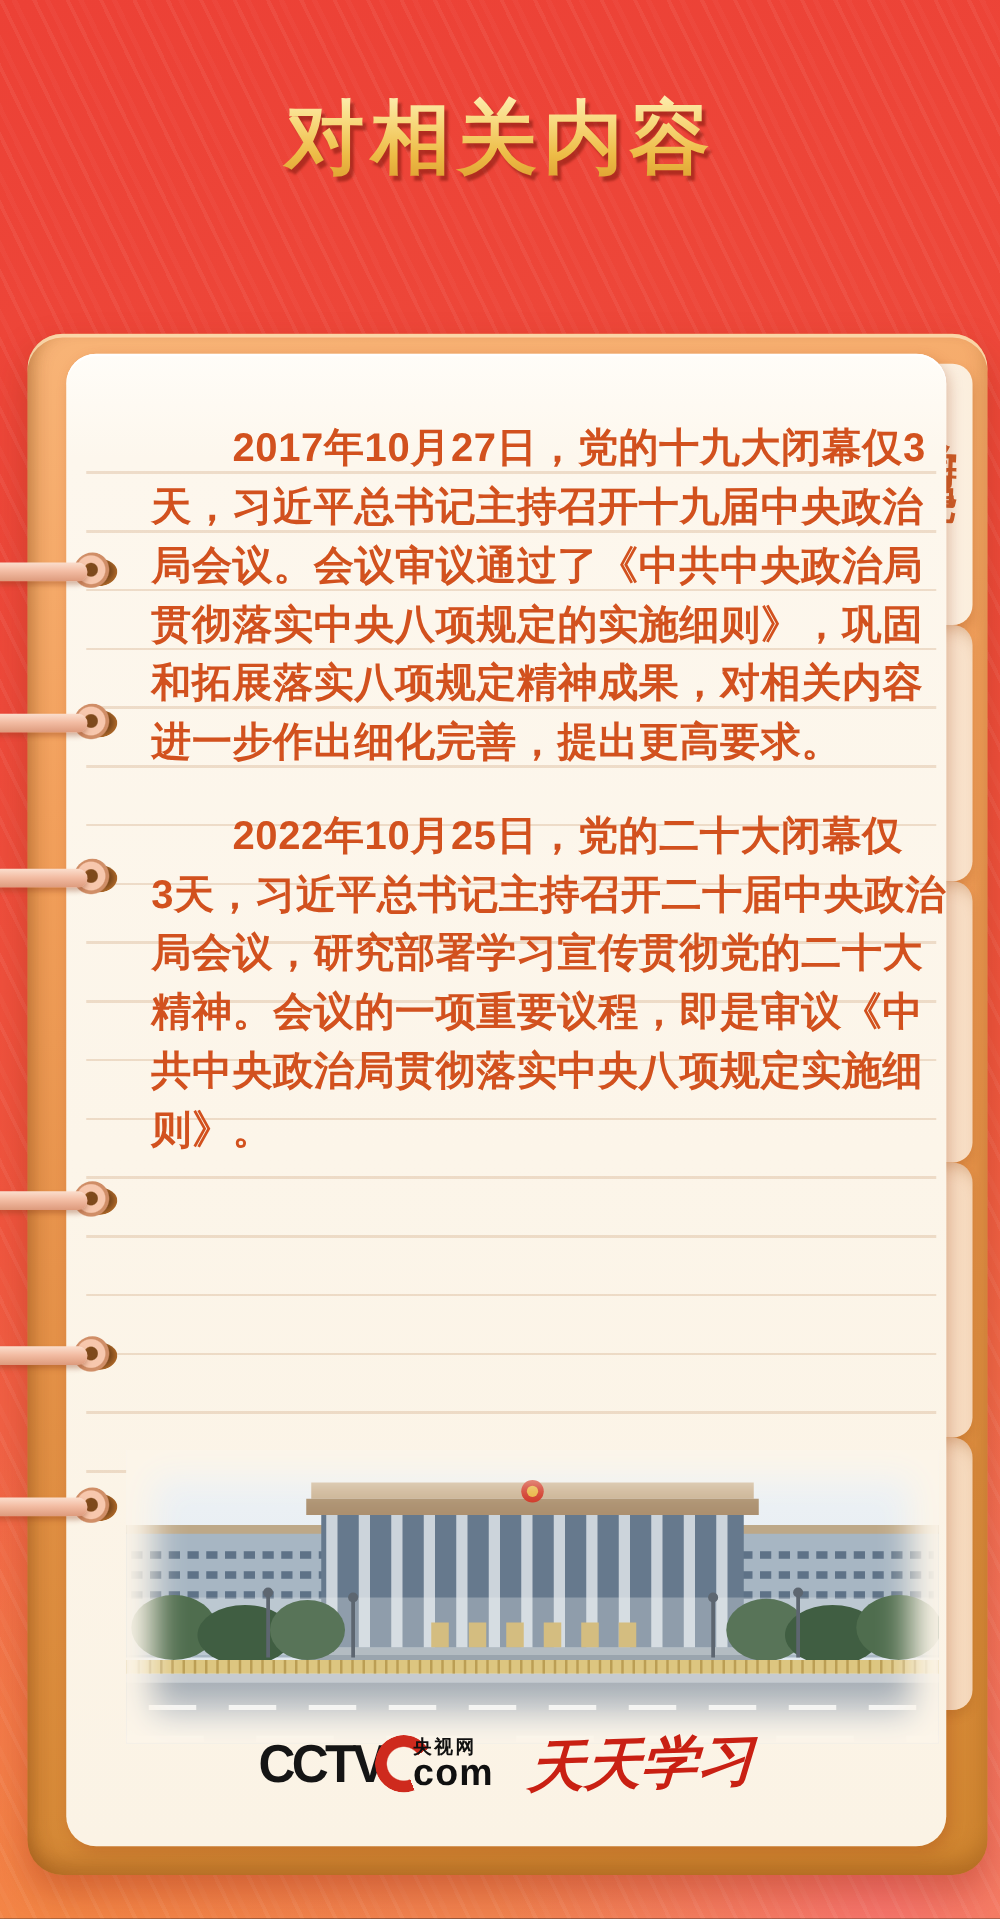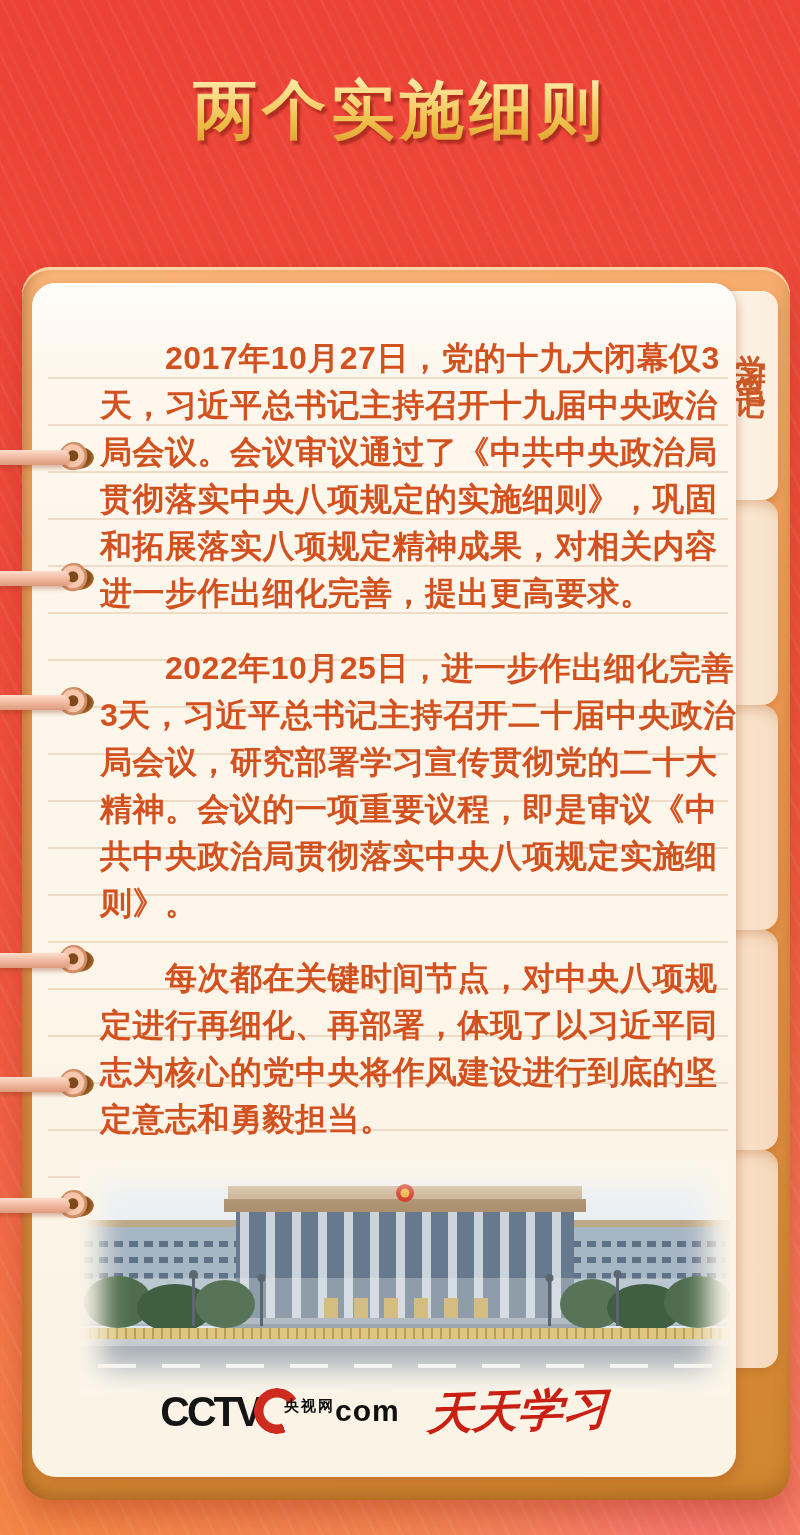--- a/index.html
+++ b/index.html
@@ -27,21 +27,21 @@
       inset 0 -10px 16px rgba(120,60,10,.30), 0 14px 28px rgba(150,40,15,.35);}
   .tab{position:absolute;left:700px;width:78px;border-radius:0 16px 16px 0;z-index:2;
     box-shadow:0 5px 7px rgba(140,70,20,.18), inset 0 12px 14px -10px rgba(170,90,30,.40);}
   .tab1{top:291px;height:209px;background:linear-gradient(90deg,#fdf6ec,#fbeedd);box-shadow:0 6px 9px rgba(140,70,20,.28);}
   .tab2{top:500px;height:205px;background:linear-gradient(90deg,#fcefdf,#f8e0c8);}
   .tab3{top:705px;height:225px;background:linear-gradient(90deg,#fbeBD8,#f7dcc2);background:linear-gradient(90deg,#fbebd8,#f7dcc2);}
   .tab4{top:930px;height:220px;background:linear-gradient(90deg,#fae8d3,#f6d9bd);}
   .tab5{top:1150px;height:218px;background:linear-gradient(90deg,#fae7d1,#f5d8bb);}
   .tab-label{position:absolute;top:38px;right:6px;writing-mode:vertical-rl;
     font-size:31px;font-weight:700;letter-spacing:11px;color:#cb5a26;transform:rotate(2deg);}
-  .paper{position:absolute;left:32px;top:283px;width:704px;height:1194px;border-radius:24px;z-index:3;
+  .paper{position:absolute;left:53px;top:283px;width:704px;height:1194px;border-radius:24px;z-index:3;
     background:linear-gradient(180deg,#fffdf8 0%,#fdf7ed 7%,#fbf3e5 100%);
     box-shadow:3px 4px 10px rgba(160,70,25,.28), inset 0 2px 0 #ffffff;}
   .ruled{position:absolute;left:16px;right:8px;top:49px;height:863px;pointer-events:none;
     background:repeating-linear-gradient(to bottom, rgba(0,0,0,0) 0 45px,
       rgba(203,158,118,.30) 45px 47px);}
   .note-text{position:absolute;left:68px;top:52px;width:648px;}
   .note-text p{margin:0 0 28px;white-space:pre-line;font-size:32px;line-height:47px;
     font-weight:700;color:#d2511e;letter-spacing:.5px;}
   
   .ring{position:absolute;left:-10px;width:110px;height:40px;z-index:6;}
@@ -62,34 +62,34 @@
   .footer{position:absolute;left:0;right:0;top:1096px;height:64px;display:flex;
     align-items:center;justify-content:center;gap:28px;}
   .cctv{display:flex;align-items:center;position:relative;}
   .cctv-word{font-size:41px;font-weight:900;color:#151515;letter-spacing:-3px;
     transform:scaleY(1.04);}
   .swoosh{width:46px;height:46px;border-radius:50%;margin-left:-6px;position:relative;z-index:1;
     background:conic-gradient(from 150deg, #ce2a1d 0 260deg, rgba(0,0,0,0) 260deg 360deg);
     -webkit-mask:radial-gradient(circle at 50% 50%, rgba(0,0,0,0) 0 13px, #000 14px);
             mask:radial-gradient(circle at 50% 50%, rgba(0,0,0,0) 0 13px, #000 14px);
     transform:rotate(8deg);}
-  .cctv-col{display:flex;align-items:flex-start;margin-left:-16px;z-index:2;justify-content:center;}
+  .cctv-col{display:flex;flex-direction:column;align-items:flex-start;margin-left:-16px;z-index:2;justify-content:center;}
   .cctv-site{font-size:15px;font-weight:700;color:#101010;letter-spacing:2px;line-height:16px;}
   .cctv-com{font-size:30px;font-weight:700;color:#101010;line-height:26px;letter-spacing:1px;}
   .brand{font-size:45px;font-weight:700;font-style:italic;color:#c92013;
     font-family:"Liberation Serif","DejaVu Serif",serif;transform:skewX(-5deg) rotate(-2deg);}
 </style>
 </head>
 <body>
 
 <div class="canvas">
   <div class="brush"></div>
 
   <div class="title">
-    <div class="l1">两个实施细则</div>
+    <div class="l1">对相关内容</div>
   </div>
 
   <div class="cover"></div>
 
   <div class="tab tab1">
     <div class="tab-label">学习笔记</div>
   </div>
   <div class="tab tab2"></div>
   <div class="tab tab3"></div>
   <div class="tab tab4"></div>
@@ -98,30 +98,26 @@
   <div class="paper">
     <div class="ruled"></div>
 
     <div class="note-text">
       <p>　　2017年10月27日，党的十九大闭幕仅3
 天，习近平总书记主持召开十九届中央政治
 局会议。会议审议通过了《中共中央政治局
 贯彻落实中央八项规定的实施细则》，巩固
 和拓展落实八项规定精神成果，对相关内容
 进一步作出细化完善，提出更高要求。</p>
-      <p>　　2022年10月25日，进一步作出细化完善
+      <p>　　2022年10月25日，党的二十大闭幕仅
 3天，习近平总书记主持召开二十届中央政治
 局会议，研究部署学习宣传贯彻党的二十大
 精神。会议的一项重要议程，即是审议《中
 共中央政治局贯彻落实中央八项规定实施细
 则》。</p>
-      <p>　　每次都在关键时间节点，对中央八项规
-定进行再细化、再部署，体现了以习近平同
-志为核心的党中央将作风建设进行到底的坚
-定意志和勇毅担当。</p>
     </div>
 
     <div class="photo">
       <svg viewBox="0 0 650 235" width="650" height="235" xmlns="http://www.w3.org/2000/svg">
         <defs>
           <linearGradient id="sky" x1="0" y1="0" x2="0" y2="1">
             <stop offset="0" stop-color="#eff3f6"></stop>
               <stop offset="1" stop-color="#dbe4ec"></stop>
           </linearGradient>
           <linearGradient id="road" x1="0" y1="0" x2="0" y2="1">

